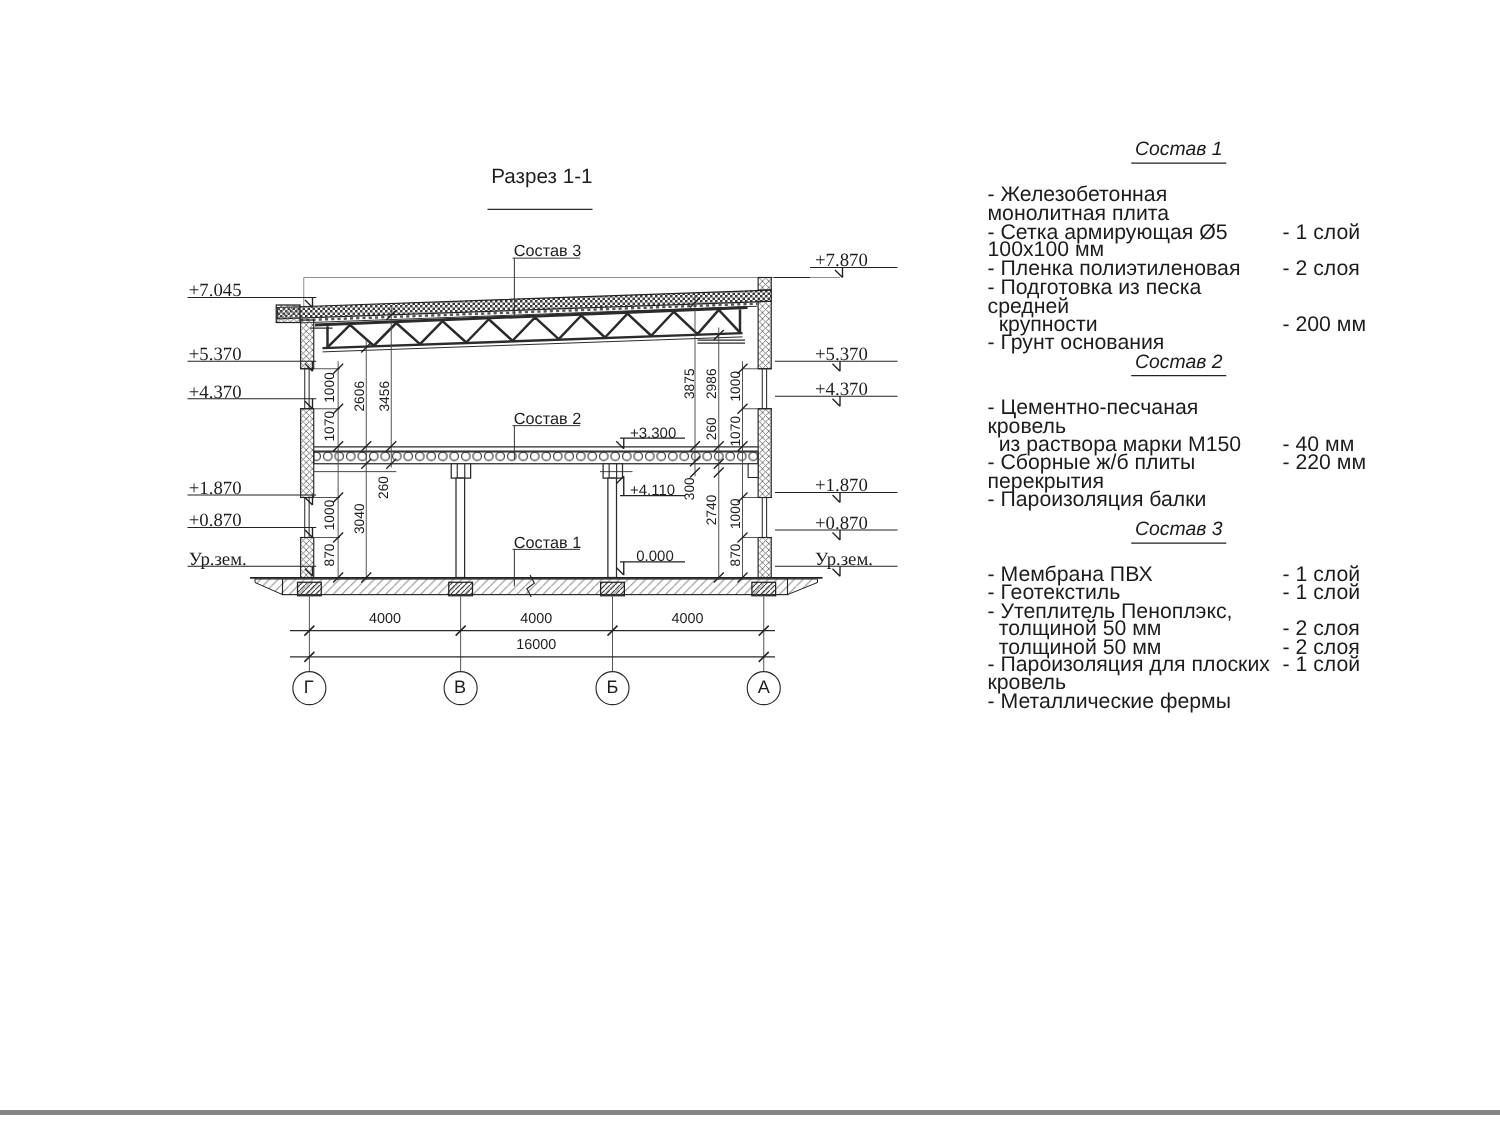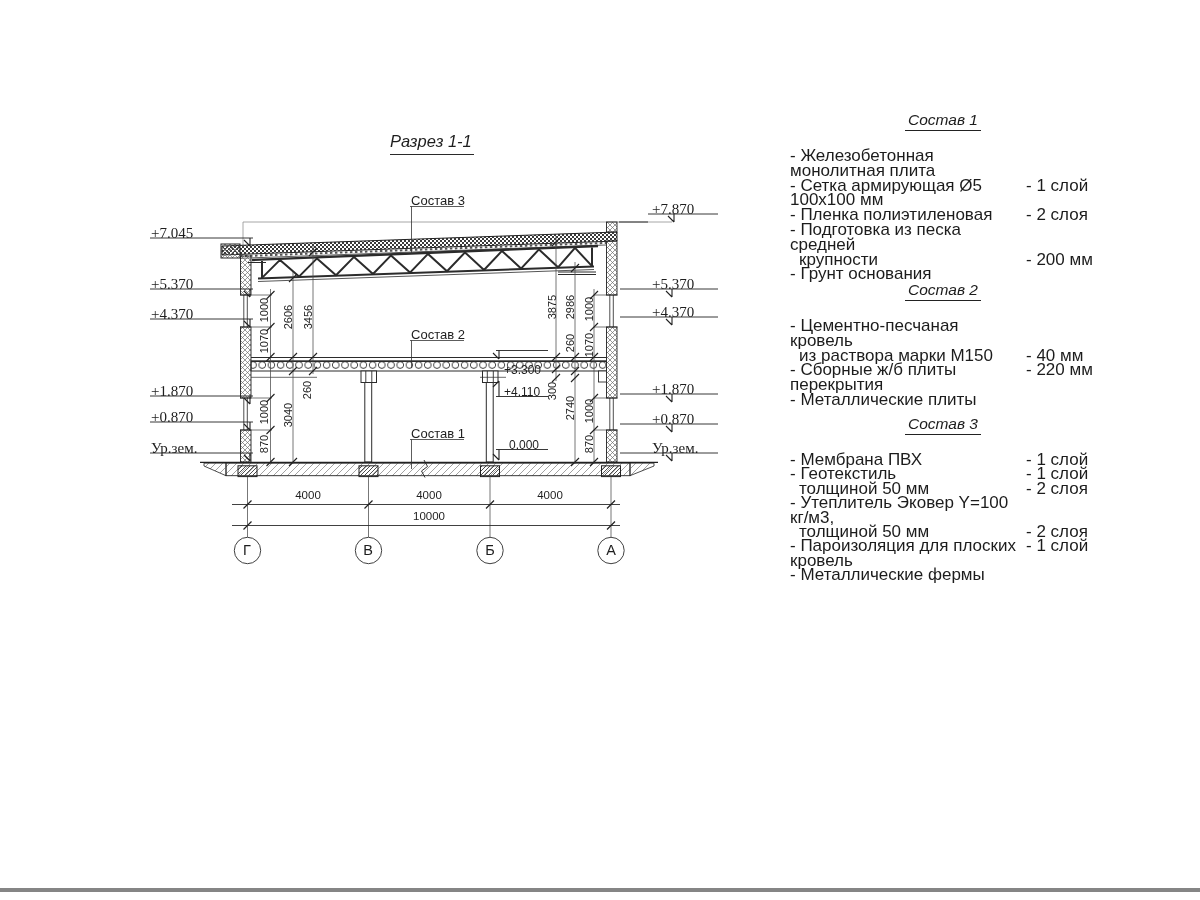--- a/index.html
+++ b/index.html
@@ -1,21 +1,21 @@
 <!DOCTYPE html>
 <html><head>
 <meta charset="utf-8">
 <style>
   html,body{margin:0;padding:0;background:#fff;}
   #page{position:relative;width:1200px;height:900px;background:#ffffff;overflow:hidden;
         font-family:"Liberation Sans",sans-serif;color:#1e1e1e;}
   #linework{position:absolute;left:0;top:0;z-index:1;}
   .t-abs{position:absolute;z-index:2;color:#1e1e1e;}
-  .title{font-size:16.5px;font-style:italic;text-align:left;
-         border-bottom:1.4px solid #2a2a2a;padding-bottom:3px;}
+  .title{font-size:16.5px;text-align:right;
+         border-bottom:1.4px solid #2a2a2a;padding-bottom:16px;}
   .lvl{font-size:15px;font-family:Liberation Serif, serif;}
   .intlvl{font-size:12px;}
   .callout{font-size:13px;text-align:center;}
   .dim{font-size:11px;width:46px;text-align:center;transform:rotate(-90deg);transform-origin:center;}
   .dimh{font-size:11.5px;width:50px;text-align:center;}
   .axis{font-size:14.5px;width:30px;text-align:center;}
   .splist{position:absolute;left:790px;width:306px;z-index:2;color:#1c1c1c;}
   .sp-title{text-align:center;font-style:italic;font-size:15.5px;line-height:18px;}
   .sp-title span{border-bottom:1.2px solid #222;padding:0 3px 2px;}
   .sp-rows{margin-top:20px;font-size:17px;line-height:14.8px;}
@@ -199,21 +199,21 @@
 <span class="t-abs lvl" style="left:151px;top:409px;">+0.870</span>
 <span class="t-abs lvl" style="left:151px;top:440px;">Ур.зем.</span>
 
 <span class="t-abs lvl" style="left:652px;top:201px;">+7.870</span>
 <span class="t-abs lvl" style="left:652px;top:276px;">+5.370</span>
 <span class="t-abs lvl" style="left:652px;top:304px;">+4.370</span>
 <span class="t-abs lvl" style="left:652px;top:381px;">+1.870</span>
 <span class="t-abs lvl" style="left:652px;top:411px;">+0.870</span>
 <span class="t-abs lvl" style="left:652px;top:440px;">Ур.зем.</span>
 
-<span class="t-abs intlvl" style="left:504px;top:339px;margin-top:24px;">+3.300</span>
+<span class="t-abs intlvl" style="left:504px;top:339px;">+3.300</span>
 <span class="t-abs intlvl" style="left:504px;top:385px;">+4.110</span>
 <span class="t-abs intlvl" style="left:509px;top:438px;">0.000</span>
 
 <span class="t-abs callout" style="left:411px;top:193px;width:54px;">Состав 3</span>
 <span class="t-abs callout" style="left:411px;top:327px;width:54px;">Состав 2</span>
 <span class="t-abs callout" style="left:411px;top:426px;width:54px;">Состав 1</span>
 
 <span class="t-abs dim" style="left:241px;top:304px;">1000</span>
 <span class="t-abs dim" style="left:241px;top:335px;">1070</span>
 <span class="t-abs dim" style="left:265px;top:311px;">2606</span>
@@ -229,21 +229,21 @@
 <span class="t-abs dim" style="left:547px;top:337px;">260</span>
 <span class="t-abs dim" style="left:566px;top:339px;">1070</span>
 <span class="t-abs dim" style="left:529px;top:385px;">300</span>
 <span class="t-abs dim" style="left:547px;top:402px;">2740</span>
 <span class="t-abs dim" style="left:566px;top:405px;">1000</span>
 <span class="t-abs dim" style="left:566px;top:438px;">870</span>
 
 <span class="t-abs dimh" style="left:283px;top:489px;">4000</span>
 <span class="t-abs dimh" style="left:404px;top:489px;">4000</span>
 <span class="t-abs dimh" style="left:525px;top:489px;">4000</span>
-<span class="t-abs dimh" style="left:404px;top:510px;">10000</span>
+<span class="t-abs dimh" style="left:404px;top:510px;">16000</span>
 
 <span class="t-abs axis" style="left:232px;top:542px;">Г</span>
 <span class="t-abs axis" style="left:353px;top:542px;">В</span>
 <span class="t-abs axis" style="left:475px;top:542px;">Б</span>
 <span class="t-abs axis" style="left:596px;top:542px;">А</span>
 
 <div class="splist" style="top:111px;">
   <div class="sp-title"><span>Состав 1</span></div>
   <div class="sp-rows">
     <div class="sp-row">
@@ -282,45 +282,45 @@
         </div>
     <div class="sp-row ind">
           <span class="t">из раствора марки М150</span>
           <span class="v">- 40 мм</span>
         </div>
     <div class="sp-row">
           <span class="t">- Сборные ж/б плиты перекрытия</span>
           <span class="v">- 220 мм</span>
         </div>
     <div class="sp-row">
-          <span class="t">- Металлические плиты</span>
+          <span class="t">- Пароизоляция балки</span>
           <span class="v"></span>
         </div>
   </div>
 </div>
 
 <div class="splist" style="top:415px;">
   <div class="sp-title"><span>Состав 3</span></div>
   <div class="sp-rows tight">
     <div class="sp-row">
           <span class="t">- Мембрана ПВХ</span>
           <span class="v">- 1 слой</span>
         </div>
     <div class="sp-row">
           <span class="t">- Геотекстиль</span>
           <span class="v">- 1 слой</span>
         </div>
+    <div class="sp-row">
+          <span class="t">- Утеплитель Пеноплэкс,</span>
+          <span class="v"></span>
+        </div>
     <div class="sp-row ind">
           <span class="t">толщиной 50 мм</span>
           <span class="v">- 2 слоя</span>
         </div>
-    <div class="sp-row">
-          <span class="t">- Утеплитель Эковер Y=100 кг/м3,</span>
-          <span class="v"></span>
-        </div>
     <div class="sp-row ind">
           <span class="t">толщиной 50 мм</span>
           <span class="v">- 2 слоя</span>
         </div>
     <div class="sp-row">
           <span class="t">- Пароизоляция для плоских кровель</span>
           <span class="v">- 1 слой</span>
         </div>
     <div class="sp-row">
           <span class="t">- Металлические фермы</span>

